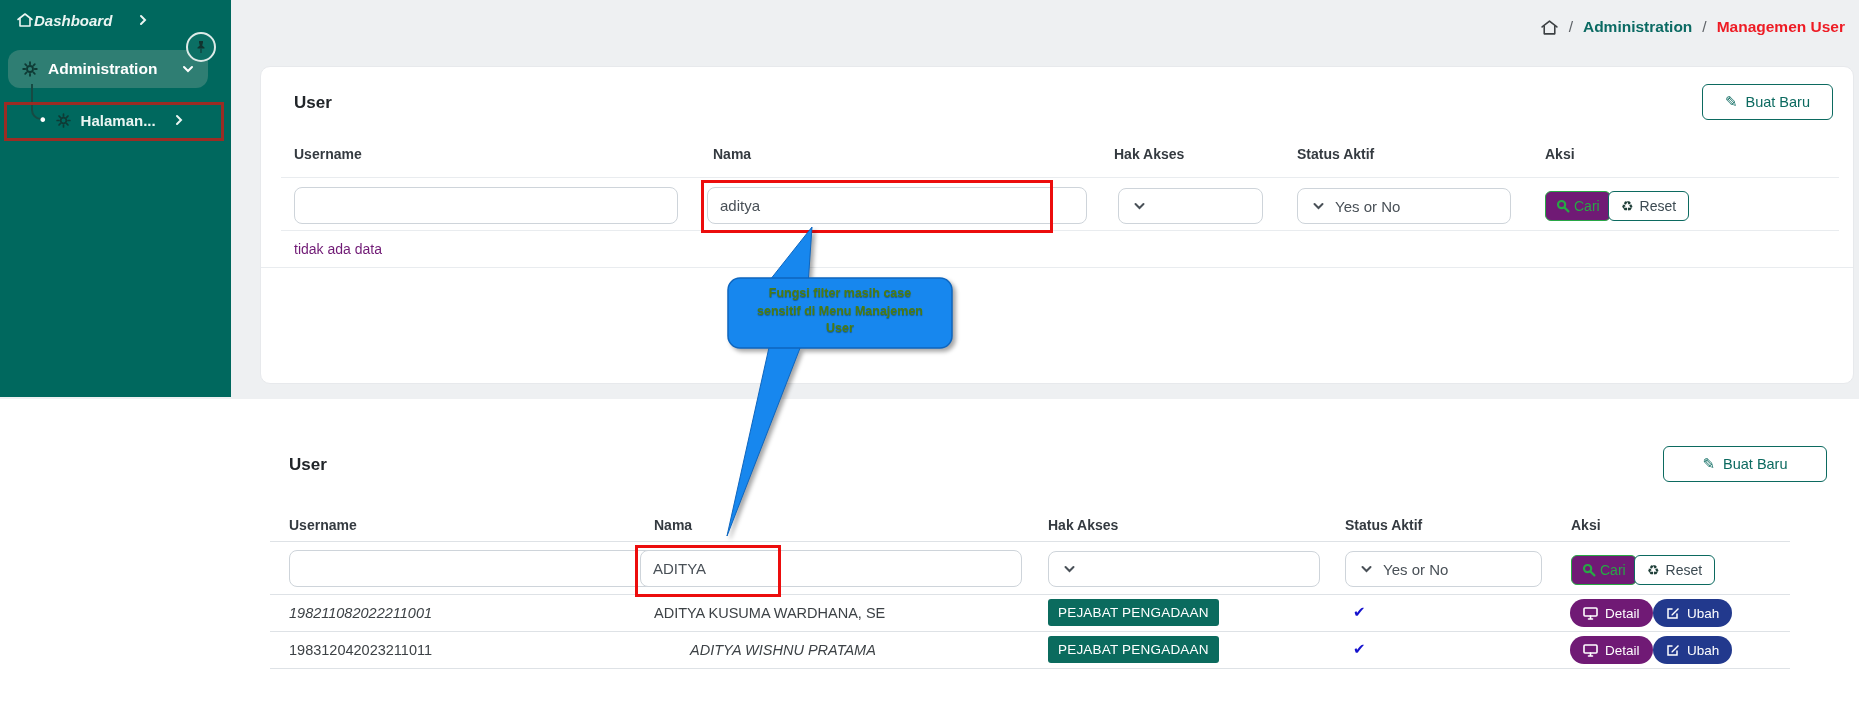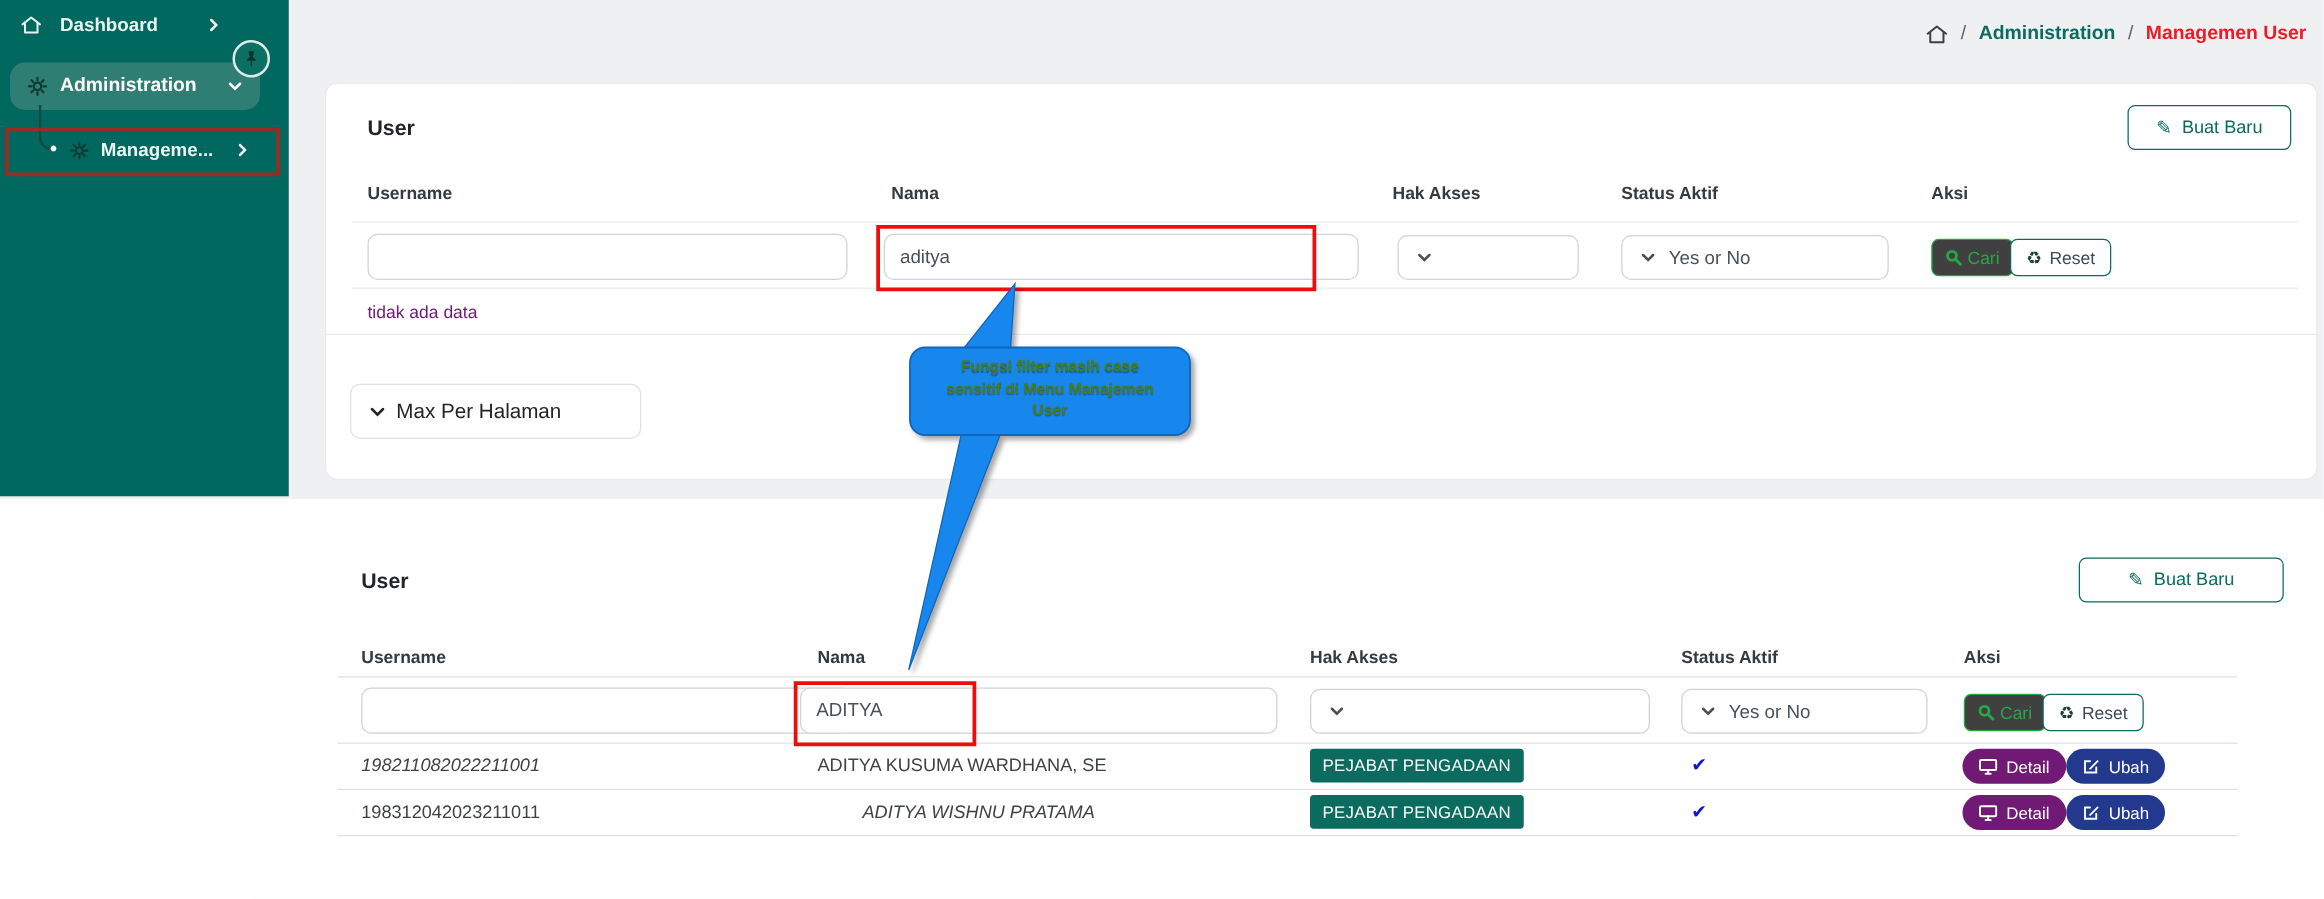--- a/index.html
+++ b/index.html
@@ -31,21 +31,21 @@
     border:1px solid #0C6A60;border-radius:6px;background:#fff;color:#0C6A60;
     font-size:14.5px;font-weight:500;cursor:pointer;}
   .col-label{font-size:14px;font-weight:600;color:#343A40;white-space:nowrap;}
   .divider{height:1px;background:#E9ECEF;}
   .tdivider{height:1px;background:#DEE2E6;}
   .input{background:#fff;border:1px solid #CED4DA;border-radius:8px;font-size:15px;color:#495057;
     padding:0 12px;box-sizing:border-box;font-family:"Liberation Sans","DejaVu Sans",sans-serif;}
   .selectbox{background:#fff;border:1px solid #CED4DA;border-radius:8px;display:flex;align-items:center;
     gap:10px;padding:0 14px;box-sizing:border-box;font-size:15px;color:#495057;cursor:pointer;}
   .btn-cari{display:inline-flex;align-items:center;gap:4px;border:1px solid #28A745;border-radius:6px;
-    background:#404040;color:#28A745;font-size:14px;font-weight:500;padding:0 10px;cursor:pointer;}
+    background:#701a75;color:#28A745;font-size:14px;font-weight:500;padding:0 10px;cursor:pointer;}
   .btn-reset{display:inline-flex;align-items:center;gap:6px;border:1px solid #0C6A60;border-radius:6px;
     background:#fff;color:#3C4A52;font-size:14px;font-weight:500;padding:0 12px;cursor:pointer;}
   .muted{font-size:14px;color:#701a75;}
   .perpage{border:1px solid #DEE2E6;border-radius:8px;background:#fff;display:flex;align-items:center;
     gap:8px;padding:0 14px;box-sizing:border-box;font-size:16.5px;color:#212529;cursor:pointer;}
   .cell{font-size:14.5px;color:#3D4246;white-space:nowrap;}
   .badge{display:inline-flex;align-items:center;background:#0B6B5E;color:#fff;font-size:13.5px;
     padding:0 10px;height:27px;border-radius:3px;font-weight:500;letter-spacing:.2px;}
   .chk{color:#1512CD;font-size:15px;font-weight:700;}
   .btn-detail{display:inline-flex;align-items:center;gap:7px;background:#701a75;color:#fff;border:none;
@@ -56,21 +56,21 @@
     text-shadow:0 1px 1px rgba(0,0,0,.35);}
   svg{display:block;}
 </style>
 </head>
 <body>
 
 <div class="abs top-bg"></div>
 
 <div class="abs sidebar">
 
-  <div class="abs side-item" style="left:16px;top:6px;height:28px;gap:14px;">
+  <div class="abs side-item" style="left:16px;top:6px;height:28px;font-style:italic;">
     <span>
       <svg width="18" height="18" viewBox="0 0 18 18" fill="none" stroke="#EAF5F2" stroke-width="1.6" stroke-linecap="round" stroke-linejoin="round">
         <path d="M2 8.5 9 3l7 5.5"></path>
           <path d="M4 7.5V15h10V7.5"></path>
       </svg>
     </span>
     <span>Dashboard</span>
     <span style="margin-left:26px;">
       <svg width="10" height="12" viewBox="0 0 10 12" fill="none" stroke="#EAF5F2" stroke-width="2" stroke-linecap="round">
           <path d="M3 2l4 4-4 4"></path>
@@ -105,21 +105,21 @@
   <div class="abs connector" style="left:31px;top:84px;width:12px;height:34px;"></div>
 
   <div class="abs side-item" style="left:40px;top:106px;height:28px;gap:10px;">
     <span style="color:#fff;font-size:16px;">•</span>
     <span>
       <svg width="15" height="15" viewBox="0 0 16 16" stroke="#0E3A34" stroke-width="1.8" fill="none" stroke-linecap="round">
         <circle cx="8" cy="8" r="3"></circle>
         <path d="M8 1.2v2M8 12.8v2M1.2 8h2M12.8 8h2M3.2 3.2l1.4 1.4M11.4 11.4l1.4 1.4M3.2 12.8l1.4-1.4M11.4 4.6l1.4-1.4"></path>
       </svg>
     </span>
-    <span style="font-weight:700;">Manageme...</span>
+    <span style="font-weight:700;">Halaman...</span>
     <span style="margin-left:8px;">
       <svg width="10" height="12" viewBox="0 0 10 12" fill="none" stroke="#EAF5F2" stroke-width="2" stroke-linecap="round">
           <path d="M3 2l4 4-4 4"></path>
         </svg>
     </span>
   </div>
 
   <div class="abs red-annot" style="left:4px;top:102px;width:214px;height:33px;"></div>
 </div>
 
@@ -186,28 +186,20 @@
 
   <button class="abs btn-reset" style="left:1347px;top:124px;height:30px;">
     <span style="color:#1E3E38;font-size:14px;">♻</span>
     <span>Reset</span>
   </button>
 
   <div class="abs divider" style="left:20px;right:14px;top:163px;"></div>
   <div class="abs muted" style="left:33px;top:174px;">tidak ada data</div>
   <div class="abs divider" style="left:0px;right:0px;top:200px;"></div>
 
-  <div class="abs perpage" style="left:19px;top:240px;width:233px;height:44px;">
-    <span>
-      <svg width="14" height="11" viewBox="0 0 12 10" fill="none" stroke="#212529" stroke-width="2" stroke-linecap="round">
-          <path d="M2 3l4 4 4-4"></path>
-        </svg>
-    </span>
-    <span>Max Per Halaman</span>
-  </div>
 </div>
 
 <div class="abs panel-title" style="left:289px;top:455px;">User</div>
 
 <button class="abs btn-outline-teal" style="left:1663px;top:446px;width:164px;height:36px;">
   <span style="font-size:15px;">✎</span>
   <span>Buat Baru</span>
 </button>
 
 <div class="abs col-label" style="left:289px;top:517px;">Username</div>

